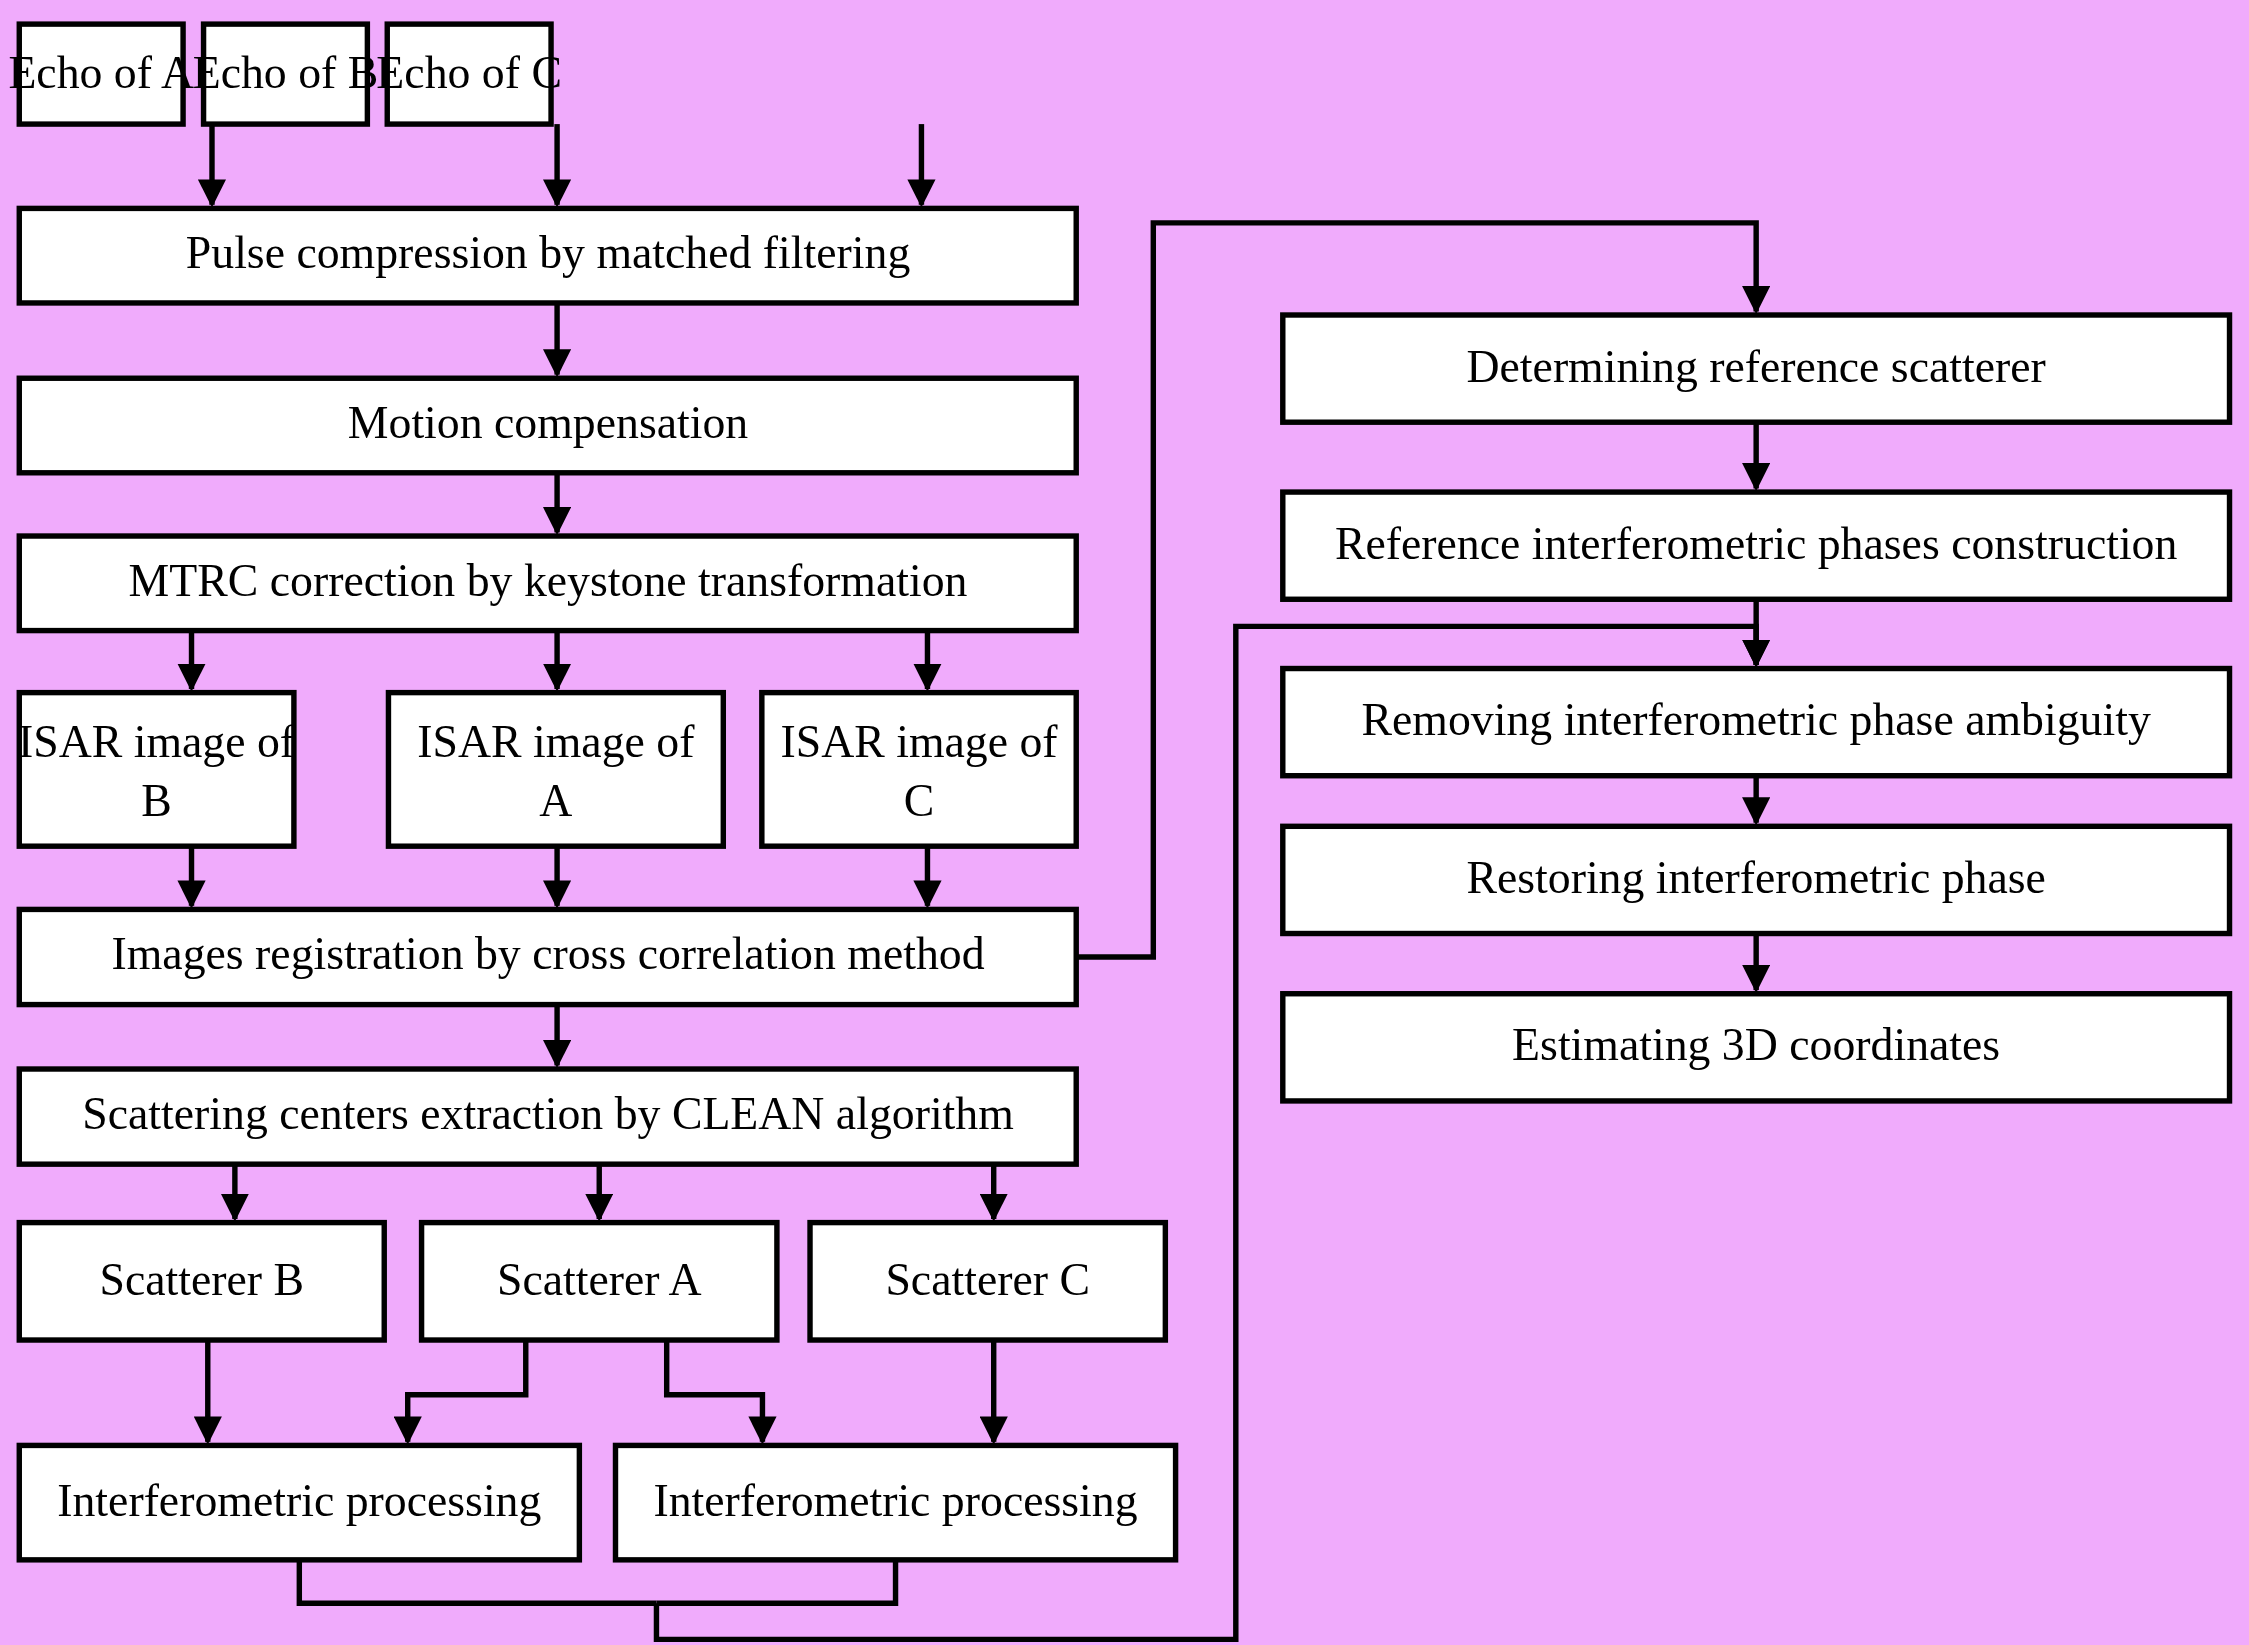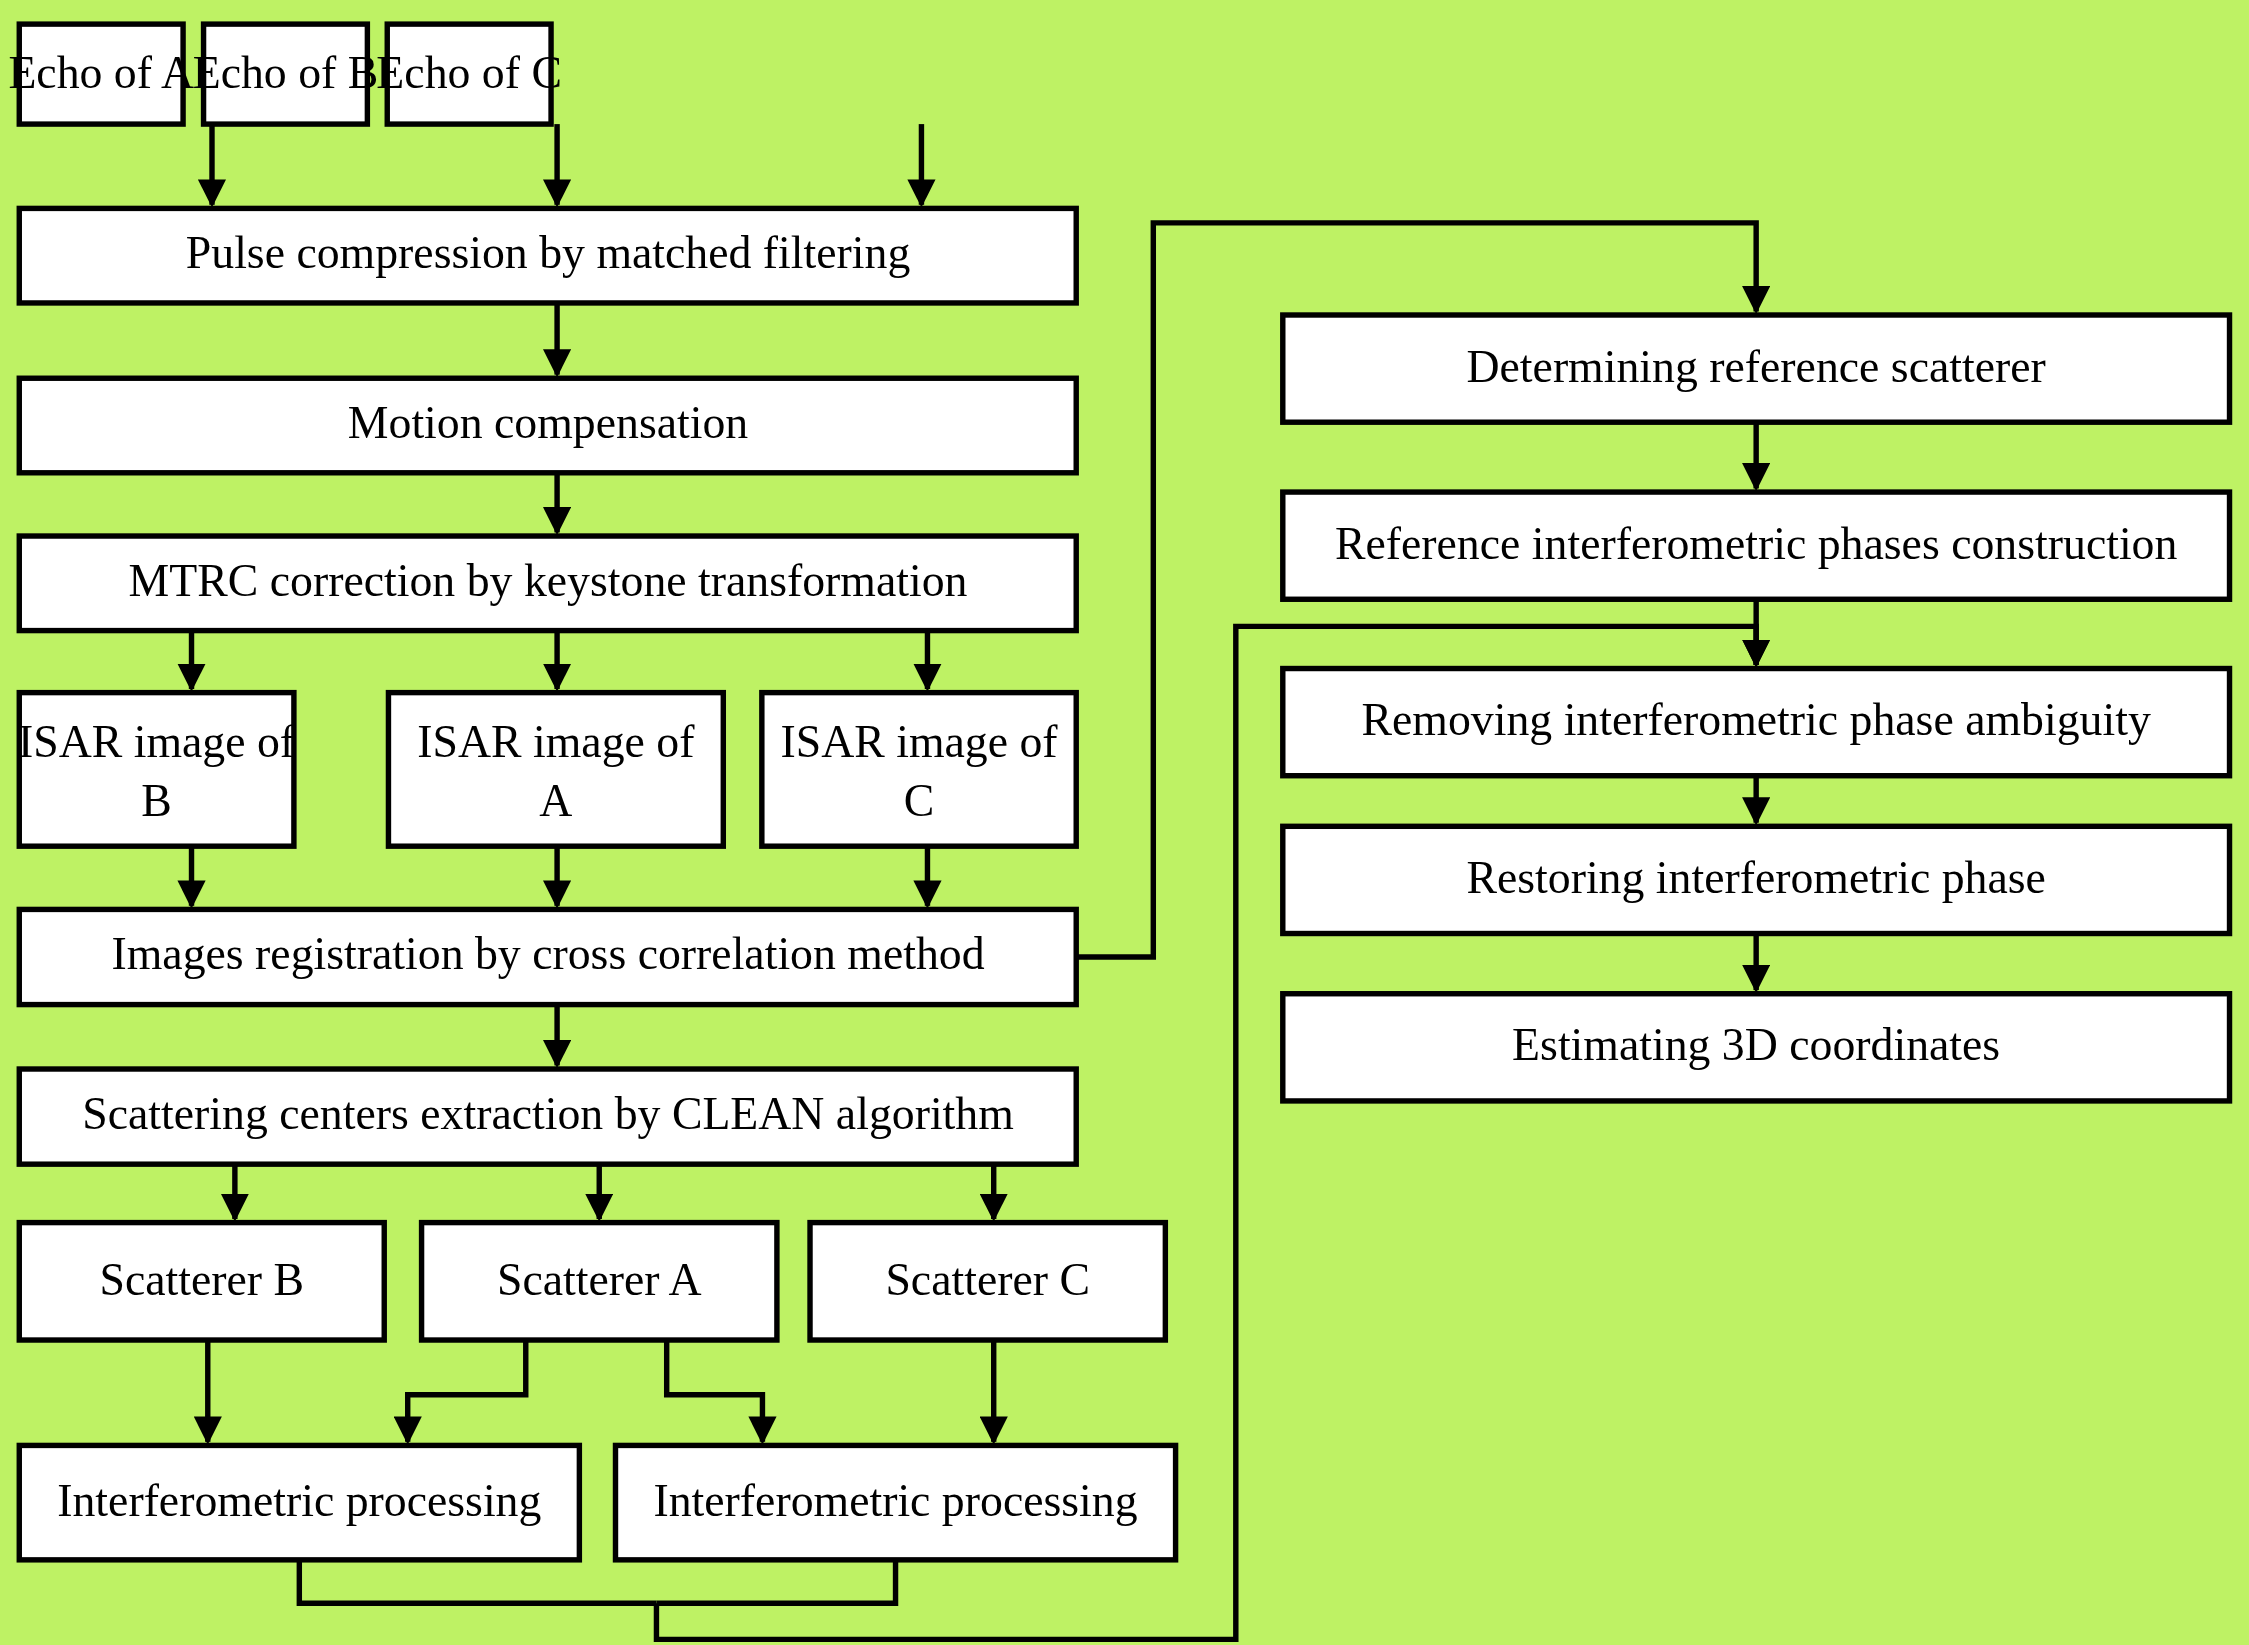--- a/index.html
+++ b/index.html
@@ -4,21 +4,21 @@
 <style>
   html, body {
     margin: 0;
     padding: 0;
     background: #ffffff;
   }
   #page {
     position: relative;
     width: 2250px;
     height: 1646px;
-    background: #bef264;
+    background: #f0abfc;
     font-family: "Liberation Serif", "DejaVu Serif", serif;
     overflow: hidden;
   }
   #flow-svg {
     position: absolute;
     left: 0;
     top: 0;
     width: 2250px;
     height: 1646px;
   }

